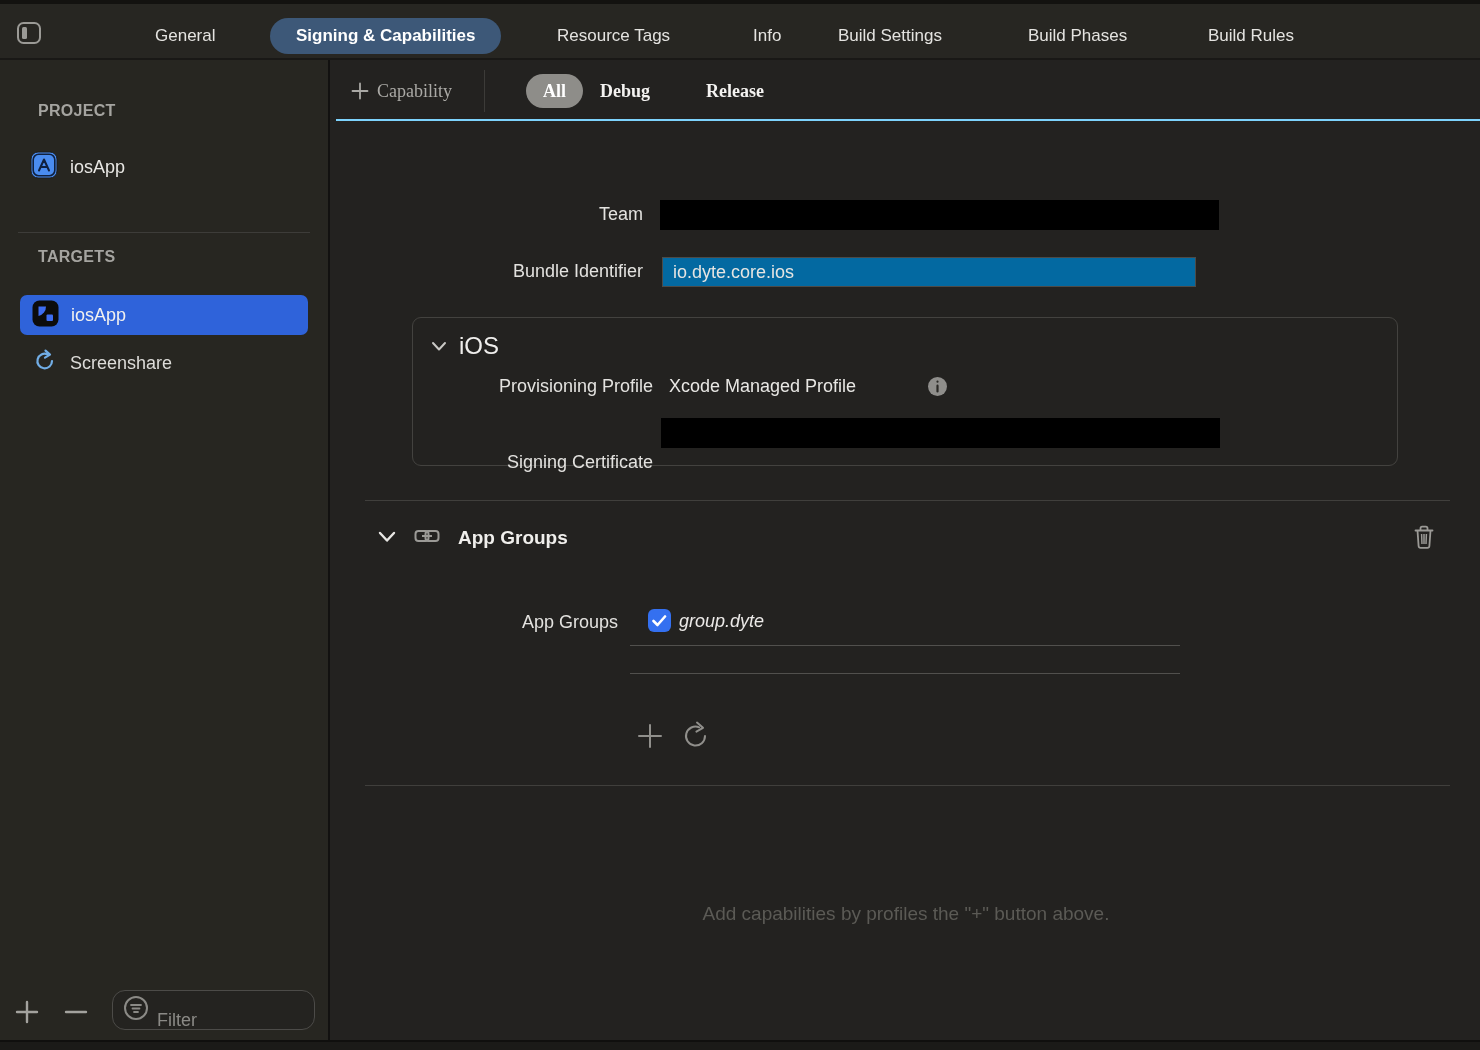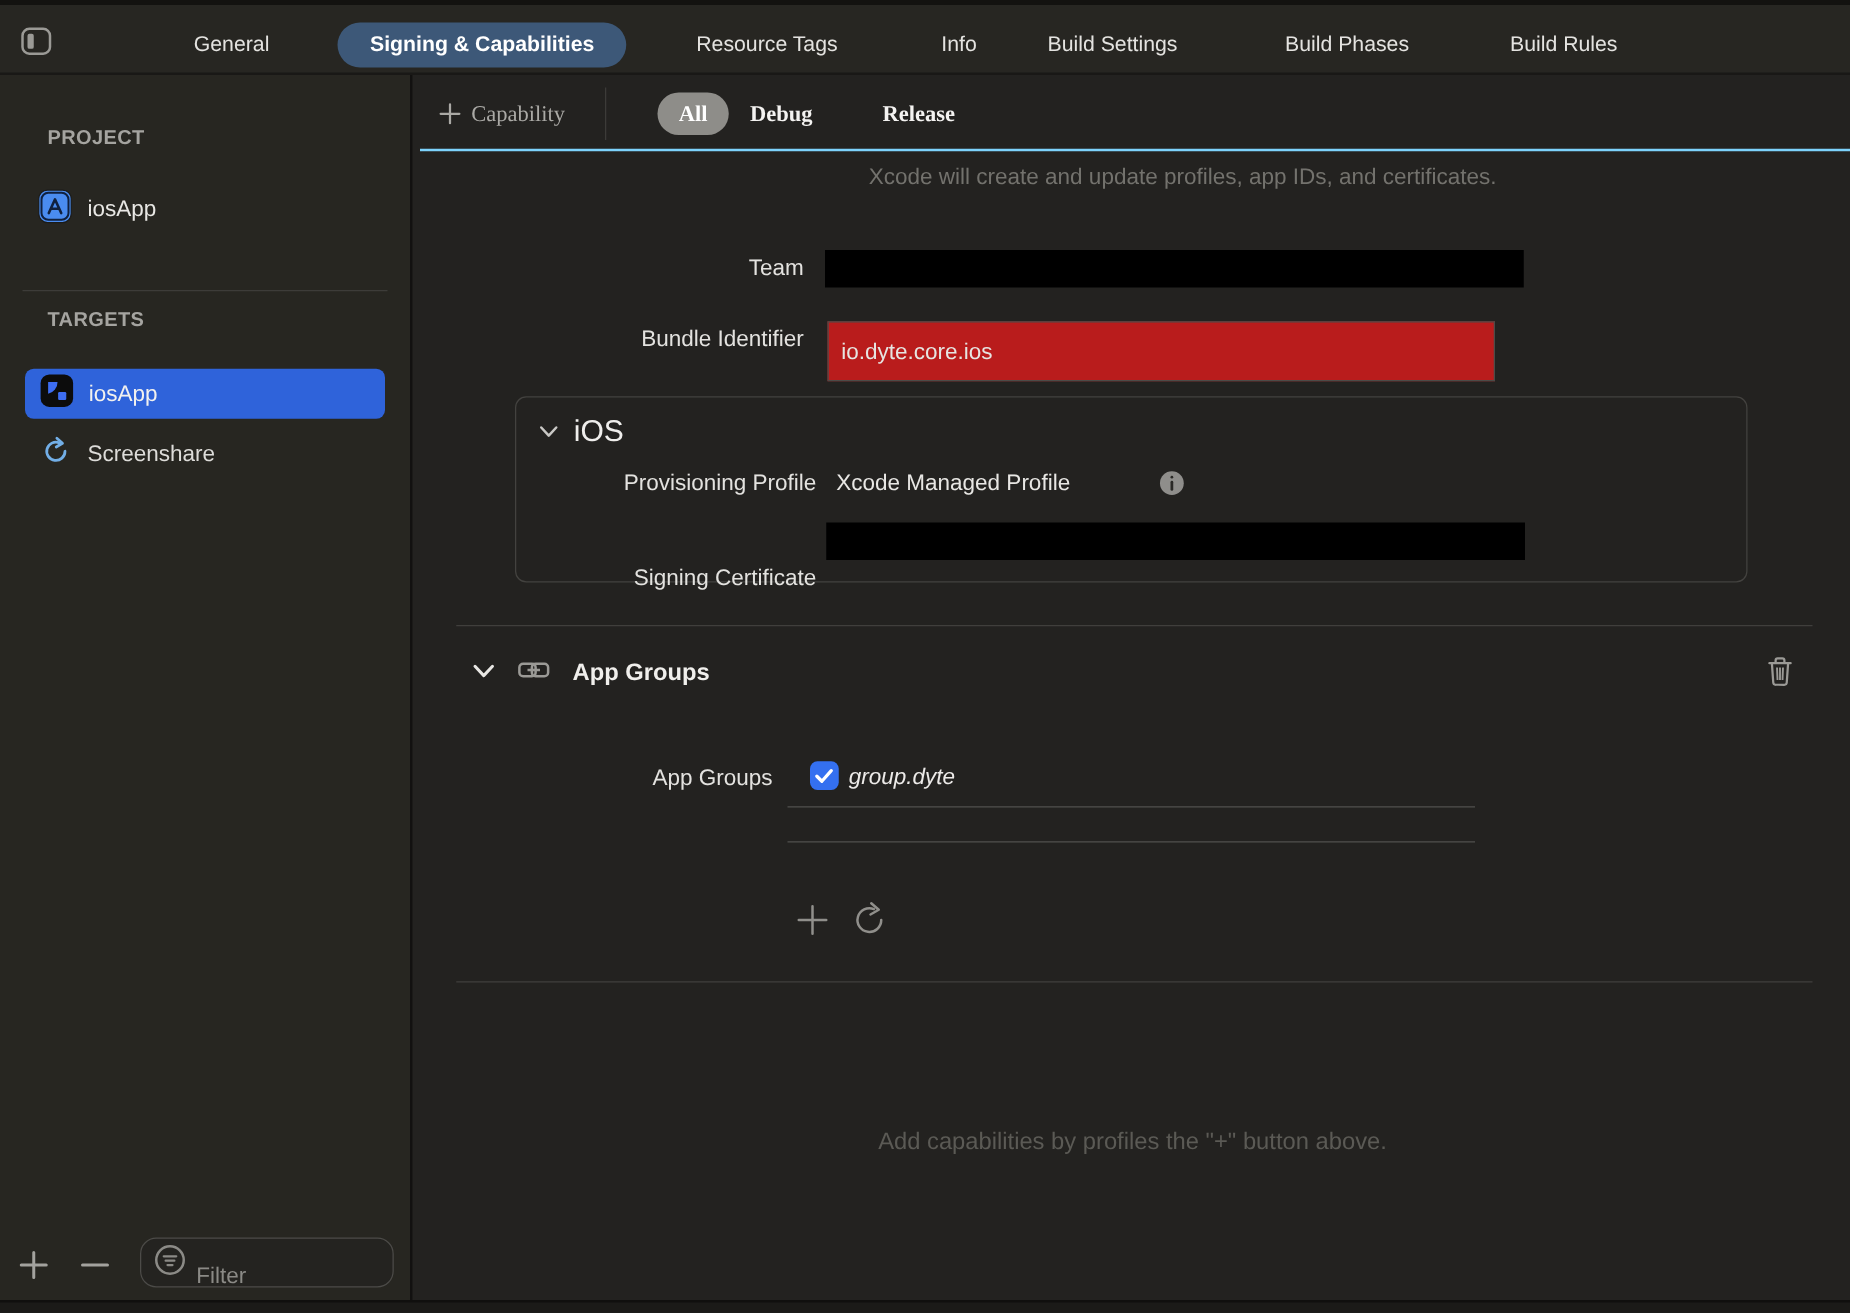--- a/index.html
+++ b/index.html
@@ -47,22 +47,22 @@
     gap:8px; color:#aaa9a5; font-size:18px; cursor:pointer; }
   .cap-vdiv { position:absolute; left:148px; top:10px; width:1px; height:42px; background:#3c3b38; }
   .seg { position:absolute; top:14px; height:34px; line-height:34px; color:#f4f3f1; font-size:18px;
     font-weight:700; cursor:pointer; }
   .seg.selected { background:#8e8d89; color:#ffffff; border-radius:17px; padding:0 17px; }
 
   .note { position:absolute; left:363px; top:68px; width:512px; color:#73726d; font-size:18px;
     line-height:26px; }
   .form-label { position:absolute; color:#e3e2df; font-size:18px; text-align:right; }
   .redacted { position:absolute; background:#000000; }
-  .bundle-field { position:absolute; left:330px; top:197px; width:534px; height:48px;
-    background:#b91c1c; border:1px solid #4c4b48; }
+  .bundle-field { position:absolute; left:330px; top:197px; width:534px; height:30px;
+    background:#0369a1; border:1px solid #4c4b48; }
   .bundle-field input { width:100%; height:100%; background:transparent; border:none; outline:none;
     color:#e6e5e2; font-size:18px; padding:0 10px; font-family:inherit; }
 
   .ios-box { position:absolute; left:80px; top:257px; width:986px; height:149px;
     border:1px solid #43423f; border-radius:9px; }
   .ios-title { position:absolute; left:46px; top:14px; color:#efeeec; font-size:24px; font-weight:400; }
   .ios-chevron { position:absolute; left:18px; top:20px; }
   .ios-label { position:absolute; left:0; width:240px; color:#e3e2df; font-size:18px; text-align:right; }
   .ios-value { position:absolute; left:256px; color:#e8e7e4; font-size:18px; }
 
@@ -176,21 +176,20 @@
           <path d="M9 1.5 V16.5 M1.5 9 H16.5" stroke="#aaa9a5" stroke-width="1.8" stroke-linecap="round"></path>
         </svg>
         <span>Capability</span>
       </div>
       <div class="cap-vdiv"></div>
       <span class="seg selected" style="left:190px;">All</span>
       <span class="seg" style="left:264px;">Debug</span>
       <span class="seg" style="left:370px;">Release</span>
     </div>
 
-    <div class="note">Xcode will create and update profiles, app IDs, and certificates.</div>
 
     <div class="form-label" style="top:144px; width:311px;">Team</div>
     <div class="redacted" style="left:328px; top:140px; width:559px; height:30px;"></div>
 
     <div class="form-label" style="top:201px; width:311px;">Bundle Identifier</div>
     <div class="bundle-field">
       <input type="text" value="io.dyte.core.ios" style="">
     </div>
 
     <div class="ios-box">

